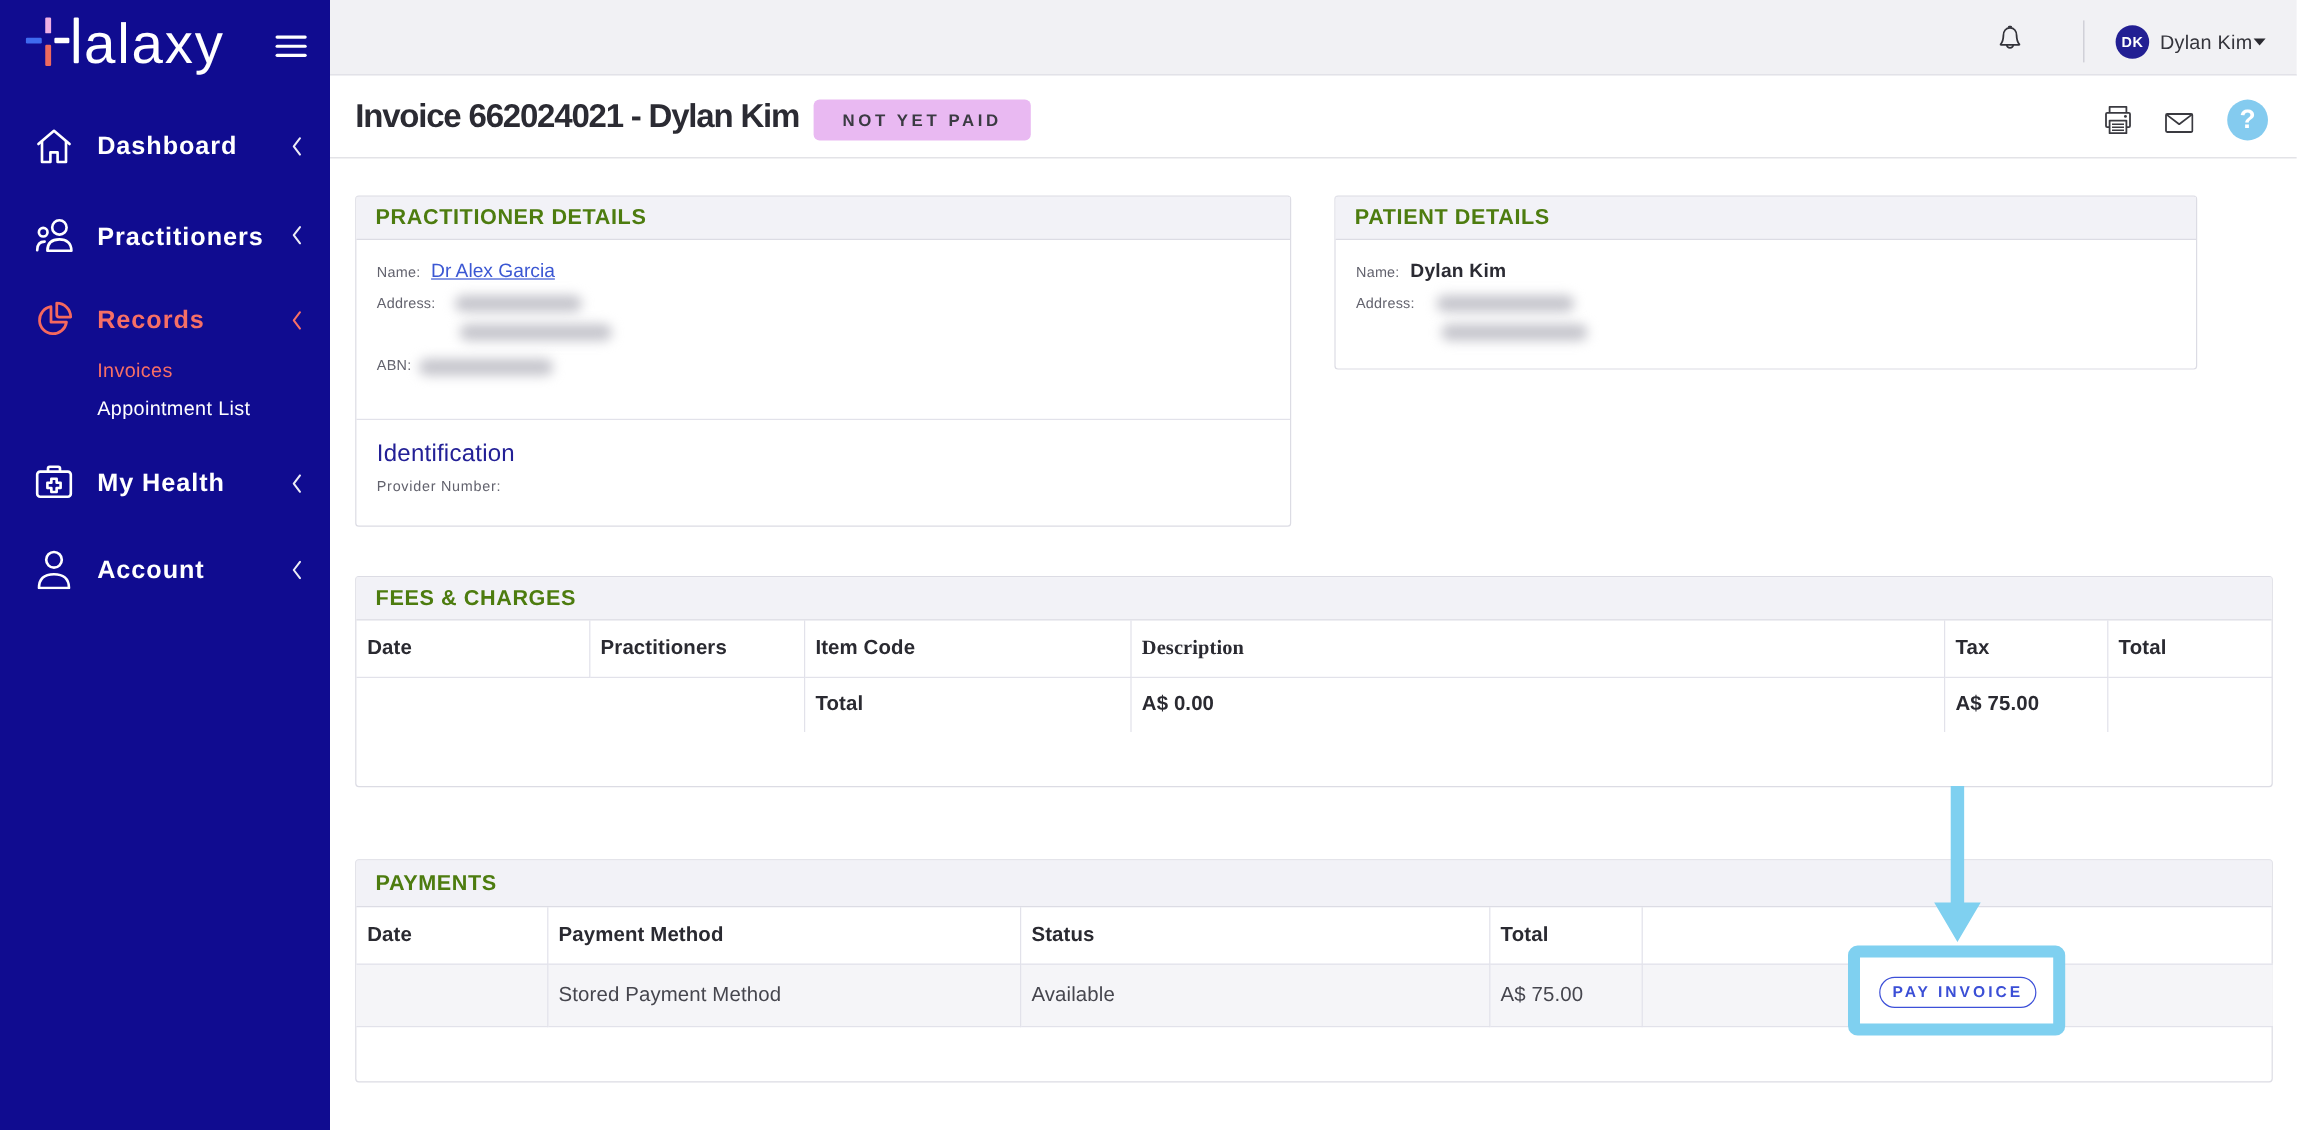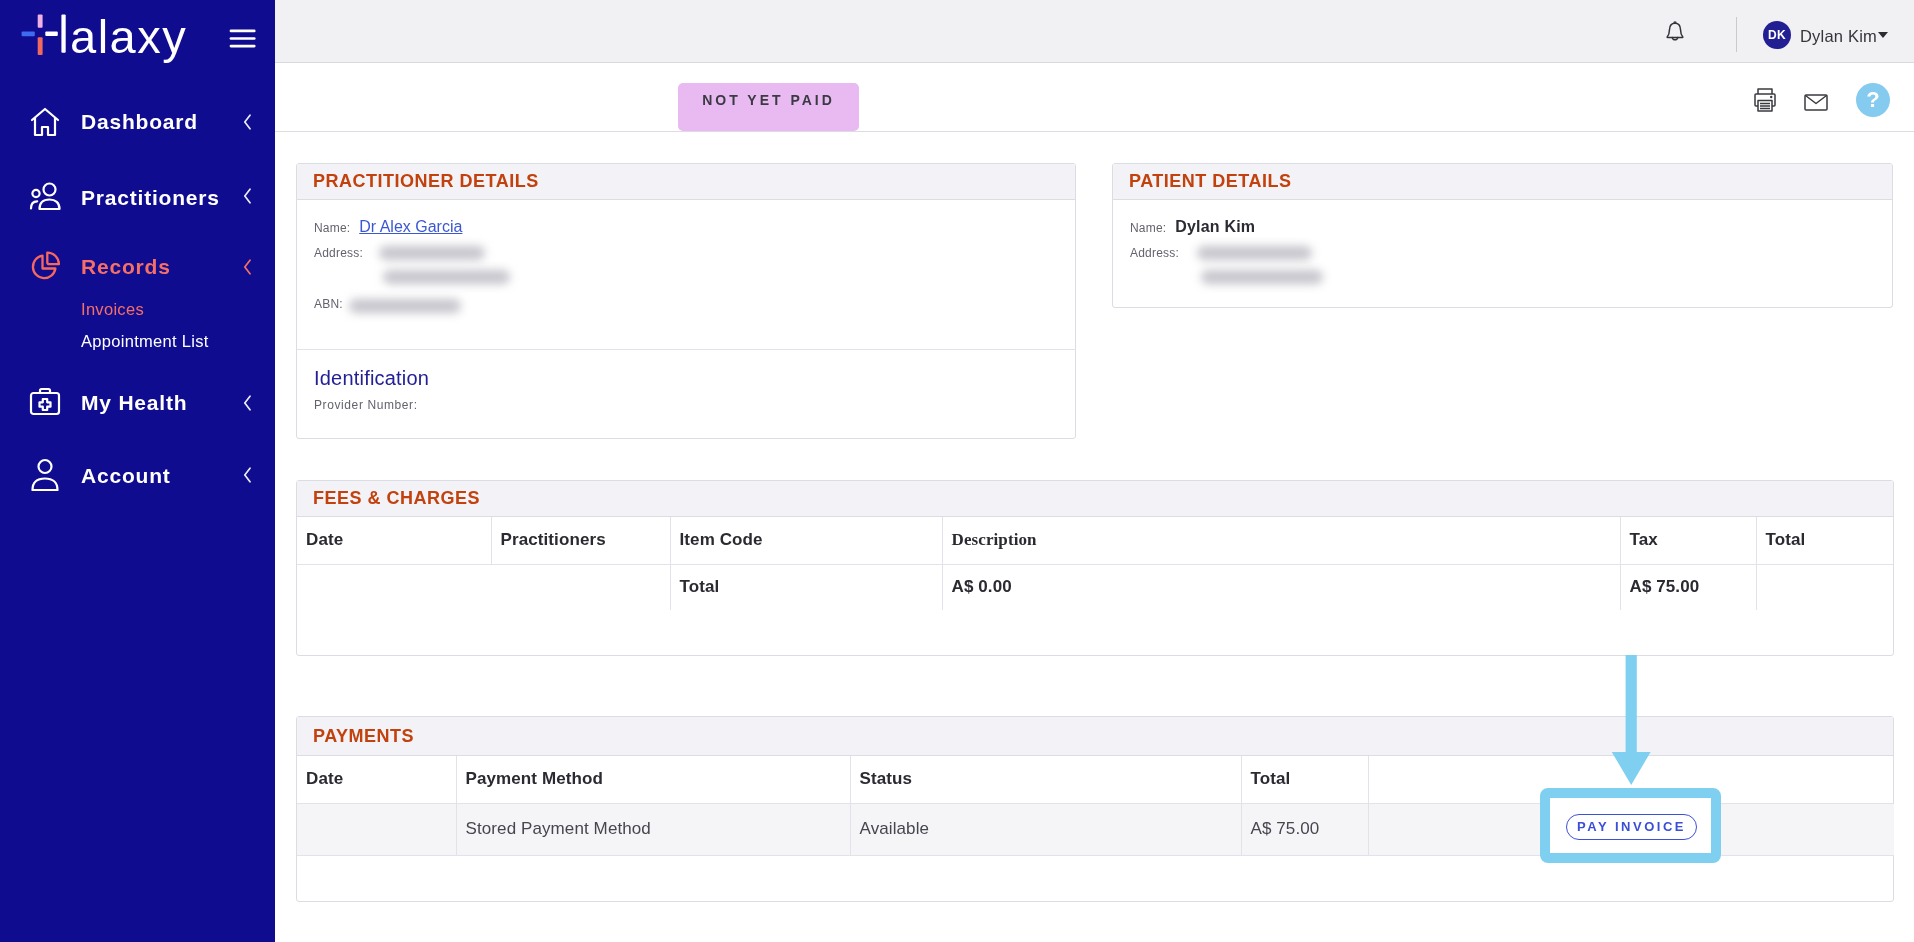--- a/index.html
+++ b/index.html
@@ -13,27 +13,27 @@
   .menu-text { position:absolute; left:81px; font-size:21px; font-weight:bold; letter-spacing:0.8px; color:#fff; }
   .menu-chev { position:absolute; left:243px; width:9px; height:16px; }
   .menu-chev svg { display:block; }
   .coral { color:#f66f66 !important; }
   .submenu { position:absolute; left:81px; font-size:16.5px; font-weight:500; letter-spacing:0.3px; }
 
   
   #topbar { position:absolute; left:275px; top:0; width:1639px; height:63px; background:#f1f1f4; border-bottom:1px solid #d8d8e0; }
   #titlebar { position:absolute; left:275px; top:63px; width:1639px; height:69px; background:#fff; border-bottom:1px solid #dcdce2; }
   #title { position:absolute; left:296px; top:83px; font-size:27.5px; font-weight:bold; color:#2b2b33; letter-spacing:-1px; line-height:1; }
-  #pill { position:absolute; left:678px; top:83px; width:181px; height:48px; background:#e9b9f2; border-radius:5px;
+  #pill { position:absolute; left:678px; top:83px; width:181px; height:34px; background:#e9b9f2; border-radius:5px;
      font-size:14px; font-weight:bold; letter-spacing:3px; color:#3a3a42; text-align:center; line-height:34px; }
 
   
   .card { position:absolute; background:#fff; border:1px solid #dcdce4; border-radius:3px; }
   .card-head { height:36px; background:#f2f2f7; border-bottom:1px solid #dcdce4; line-height:35px; padding-left:16px;
-     font-size:18px; font-weight:bold; color:#c2410c; letter-spacing:0.5px; }
+     font-size:18px; font-weight:bold; color:#4d7c0f; letter-spacing:0.5px; }
   .lbl { color:#63636e; font-size:12px; letter-spacing:0.2px; }
   .blur-blob { position:absolute; background:#c5c5cc; border-radius:7px; filter:blur(5px); }
 
   a.lnk { color:#3b57d3; text-decoration:underline; }
 
   
   table { border-collapse:collapse; table-layout:fixed; width:1597px; }
   td { border:1px solid #e2e2ea; padding:0 0 0 9px; font-size:17px; color:#46464e; letter-spacing:0.1px; vertical-align:middle; }
   td.th { font-weight:bold; color:#2a2a31; }
   tr.stripe td { background:#f5f5f8; }
@@ -130,20 +130,21 @@
     <path d="M6.3 16.6 A 2.75 2.75 0 0 0 11.7 16.6"></path>
     <path d="M8 1.3 Q9 0.8 10 1.3" stroke-width="1.4"></path>
   </svg>
   <div class="abs" style="left:1736px;top:17px;width:1px;height:35px;background:#c9c9d2"></div>
   <div class="abs" style="left:1763px;top:21px;width:28px;height:28px;border-radius:50%;background:#221f93;color:#fff;
        font-size:12px;font-weight:bold;letter-spacing:0.4px;text-align:center;line-height:28px;">DK</div>
   <div class="abs" style="left:1800px;top:27px;font-size:16.5px;color:#35353c;letter-spacing:0.2px;">Dylan Kim</div>
   <div class="abs" style="left:1878px;top:32px;width:0;height:0;border-left:5.5px solid transparent;border-right:5.5px solid transparent;border-top:6px solid #2b2b31;"></div>
 
   <div id="titlebar"></div>
+  <div id="title">Invoice 662024021 - Dylan Kim</div>
   <div id="pill">NOT YET PAID</div>
 
   <svg class="abs" style="left:1753px;top:87px" width="24" height="26" viewBox="0 0 24 26" fill="none" stroke="#3a3a40" stroke-width="1.5" stroke-linejoin="round">
     <path d="M5 7 V2 H19 V7"></path>
     <rect x="2" y="7" width="20" height="12" rx="1"></rect>
     <circle cx="18.2" cy="10" r="1.2" fill="#3a3a40" stroke="none"></circle>
     <path d="M5 13.5 H19 V24 H5 Z" fill="#fff"></path>
     <path d="M7 16.5 H17 M7 19 H17 M7 21.5 H17" stroke-width="1.3"></path>
   </svg>
 
@@ -161,21 +162,21 @@
     <div class="abs lbl" style="left:17px;top:82px;">Address:</div>
     <div class="abs lbl" style="left:17px;top:133px;">ABN:</div>
     <div class="blur-blob" style="left:82px;top:82px;width:106px;height:14px;"></div>
     <div class="blur-blob" style="left:86px;top:106px;width:127px;height:14px;"></div>
     <div class="blur-blob" style="left:52px;top:135px;width:112px;height:14px;"></div>
     <div class="abs" style="left:0;top:185px;width:778px;height:1px;background:#e2e2ea;"></div>
     <div class="abs" style="left:17px;top:203px;font-size:20px;font-weight:normal;color:#232096;letter-spacing:0.2px;">Identification</div>
     <div class="abs lbl" style="left:17px;top:234px;letter-spacing:0.6px;">Provider Number:</div>
   </div>
 
-  <div class="card" style="left:1112px;top:163px;width:781px;height:145px;">
+  <div class="card" style="left:1112px;top:163px;width:719px;height:145px;">
     <div class="card-head">PATIENT DETAILS</div>
     <div class="abs" style="left:17px;top:54px;text-align:right;"><span class="lbl">Name:</span>&nbsp; <span style="font-size:16px;color:#2b2b33;font-weight:bold;letter-spacing:0.2px;">Dylan Kim</span></div>
     <div class="abs lbl" style="left:17px;top:82px;">Address:</div>
     <div class="blur-blob" style="left:84px;top:82px;width:115px;height:14px;"></div>
     <div class="blur-blob" style="left:88px;top:106px;width:122px;height:14px;"></div>
   </div>
 
   <div class="card" style="left:296px;top:480px;width:1598px;height:176px;">
     <div class="card-head">FEES &amp; CHARGES</div>
     <table style="margin-top:0;">

